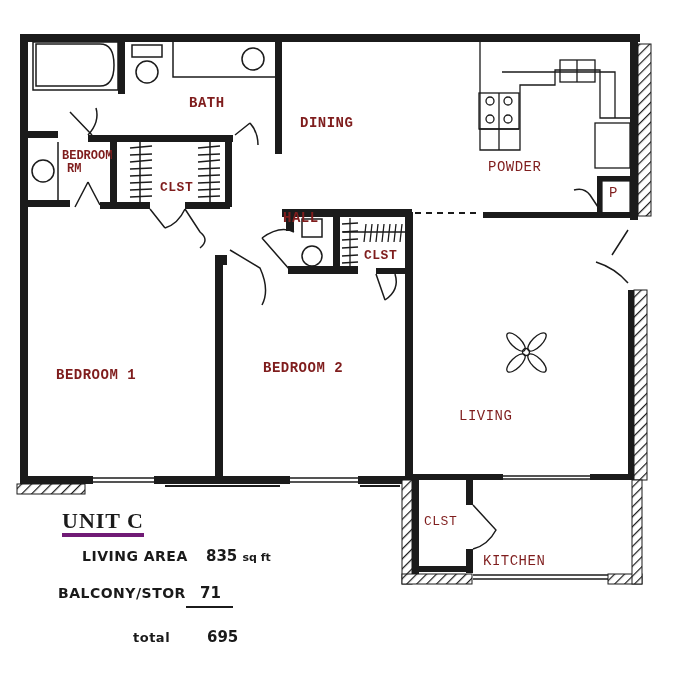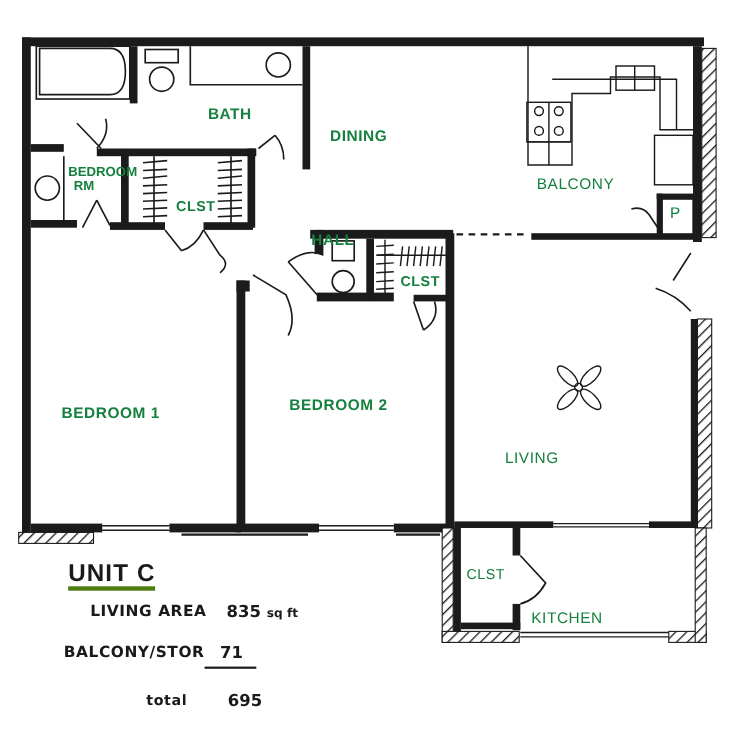--- a/index.html
+++ b/index.html
@@ -1,22 +1,22 @@
 <!DOCTYPE html>
 <html><head>
   <meta charset="utf-8">
   <style>
     html, body { margin: 0; padding: 0; background: #ffffff; }
     body { width: 686px; height: 674px; position: relative; overflow: hidden; font-family: "Liberation Sans", sans-serif; color: #1a1a1a; }
     #plan { position: absolute; left: 0; top: 0; width: 686px; height: 674px; }
-    .lbl { position: absolute; font-family: Liberation Sans, sans-serif; font-weight: bold; color: #15803d; letter-spacing: 0.5px; white-space: nowrap; }
+    .lbl { position: absolute; font-family: Liberation Mono, monospace; font-weight: bold; color: #7f1d1d; letter-spacing: 0.5px; white-space: nowrap; }
     .room { font-size: 14px; }
     .small { font-size: 12px; }
     .light { font-weight: normal; }
-    .unit-title { position: absolute; left: 62px; top: 510px; font-family: Liberation Sans, sans-serif; font-weight: bold; font-size: 22px; letter-spacing: 1px; border-bottom: 4px solid #4d7c0f; padding-bottom: 1px; line-height: 22px; }
+    .unit-title { position: absolute; left: 62px; top: 510px; font-family: Liberation Serif, serif; font-weight: bold; font-size: 22px; letter-spacing: 1px; border-bottom: 4px solid #701a75; padding-bottom: 1px; line-height: 22px; }
     .area-row { position: absolute; font-family: "DejaVu Sans", sans-serif; font-weight: bold; font-size: 14px; letter-spacing: 0.5px; white-space: nowrap; }
     .area-val { position: absolute; font-family: "DejaVu Sans", sans-serif; font-weight: bold; font-size: 15px; white-space: nowrap; }
     .unit-sq { font-size: 11px; }
     .balc-val { border-bottom: 2px solid #1b1b1b; padding: 0 12px 4px 14px; }
   </style>
 </head>
 <body>
 
 <svg id="plan" viewBox="0 0 686 674" xmlns="http://www.w3.org/2000/svg">
   <defs>
@@ -198,21 +198,21 @@
     <path d="M590 195 L600 210 M574 190 Q584 187 590 195"></path>
     <path d="M628 230 L612 255 M596 262 Q615 268 628 283"></path>
     <path d="M473 505 L496 530 Q488 545 473 549"></path>
   </g>
 
   <rect x="602" y="181" width="28" height="34" fill="none" stroke="#1b1b1b" stroke-width="1.2"></rect>
 </svg>
 
 <div class="lbl room" style="left:189px;top:95px;">BATH</div>
 <div class="lbl room" style="left:300px;top:115px;">DINING</div>
-<div class="lbl room light" style="left:488px;top:159px;">BALCONY</div>
+<div class="lbl room light" style="left:488px;top:159px;">POWDER</div>
 <div class="lbl small" style="left:62px;top:150px;line-height:13px;letter-spacing:0;">
   <div>BEDROOM</div>
   <div style="padding-left:5px;">RM</div>
 </div>
 <div class="lbl room" style="left:160px;top:180px;font-size:13px;">CLST</div>
 <div class="lbl room" style="left:235px;top:210px;margin-left:48px;">HALL</div>
 <div class="lbl room" style="left:364px;top:248px;font-size:13px;">CLST</div>
 <div class="lbl room" style="left:56px;top:367px;">BEDROOM 1</div>
 <div class="lbl room" style="left:263px;top:360px;">BEDROOM 2</div>
 <div class="lbl room light" style="left:459px;top:408px;">LIVING</div>

